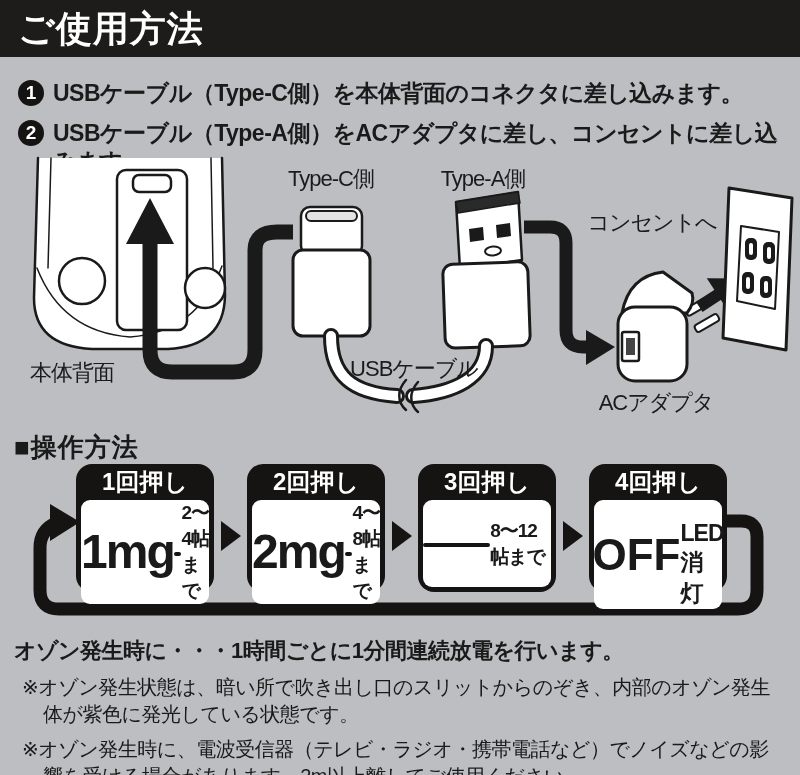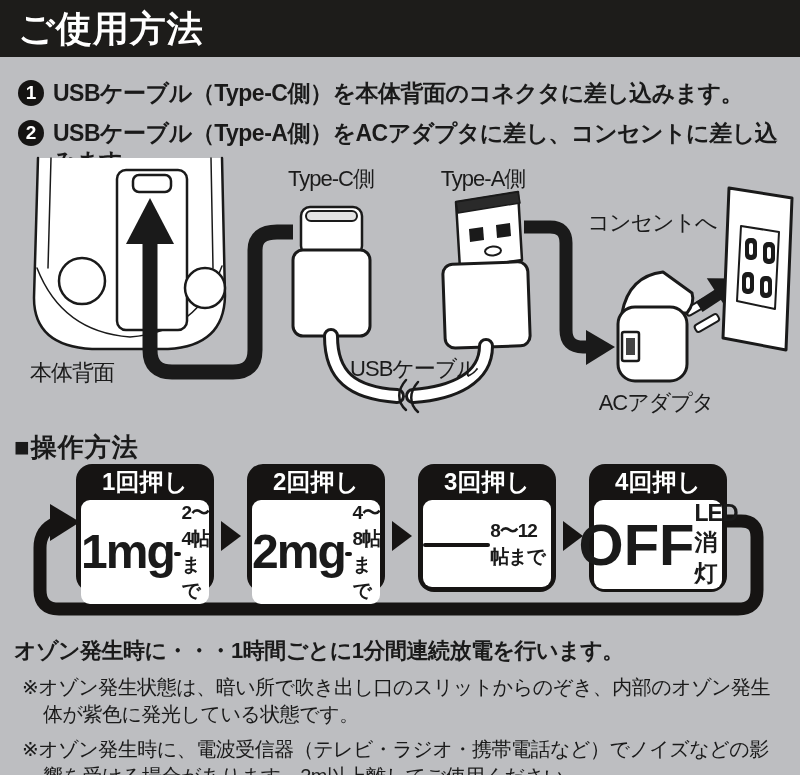--- a/index.html
+++ b/index.html
@@ -40,22 +40,22 @@
   }
   .card-hdr{height:36px;line-height:36px;color:#fff;text-align:center;
     font-weight:bold;font-size:24px;letter-spacing:0px;}
   .card-body{
     flex:1;background:#fff;border-radius:9px;
     display:flex;align-items:center;justify-content:center;
   }
   .card-value{font-size:48px;font-weight:bold;line-height:1;letter-spacing:-2px;}
   .card-divider{width:112px;height:4px;background:#161413;border-radius:2px;margin:6px 0 3px;}
   .card-range{font-size:19px;font-weight:bold;letter-spacing:-1px;}
-  .card.off .card-value{font-size:58px;letter-spacing:0;}
-  .card.off .card-range{font-size:23px;margin-top:0;}
+  .card.off .card-value{font-size:44px;letter-spacing:0;}
+  .card.off .card-range{font-size:23px;margin-top:20px;}
   .tri{
     width:0;height:0;align-self:center;margin-top:16px;
     border-left:20px solid #161413;
     border-top:15px solid transparent;border-bottom:15px solid transparent;
   }
   
   .notes{position:absolute;top:636px;left:14px;width:778px;}
   .auto-clean{font-size:22px;font-weight:bold;margin:0 0 5px;letter-spacing:-0.5px;}
   .note{font-size:20px;line-height:27px;margin:8px;
     padding-left:21px;text-indent:-21px;letter-spacing:-0.5px;}

